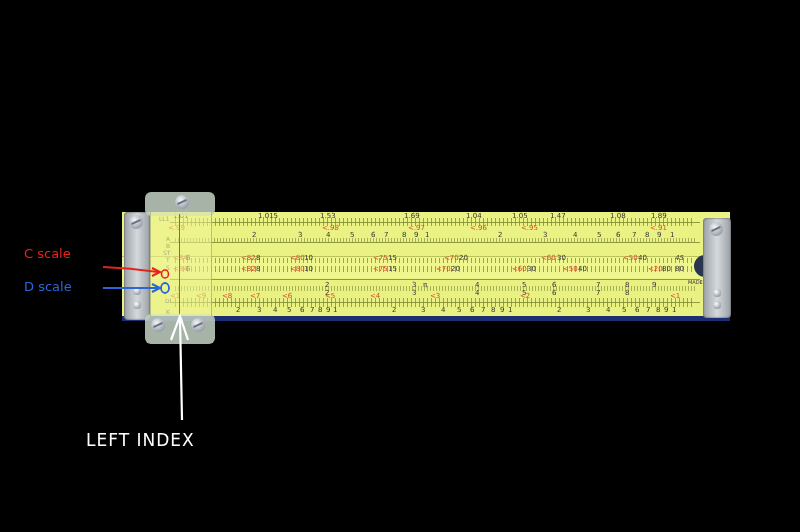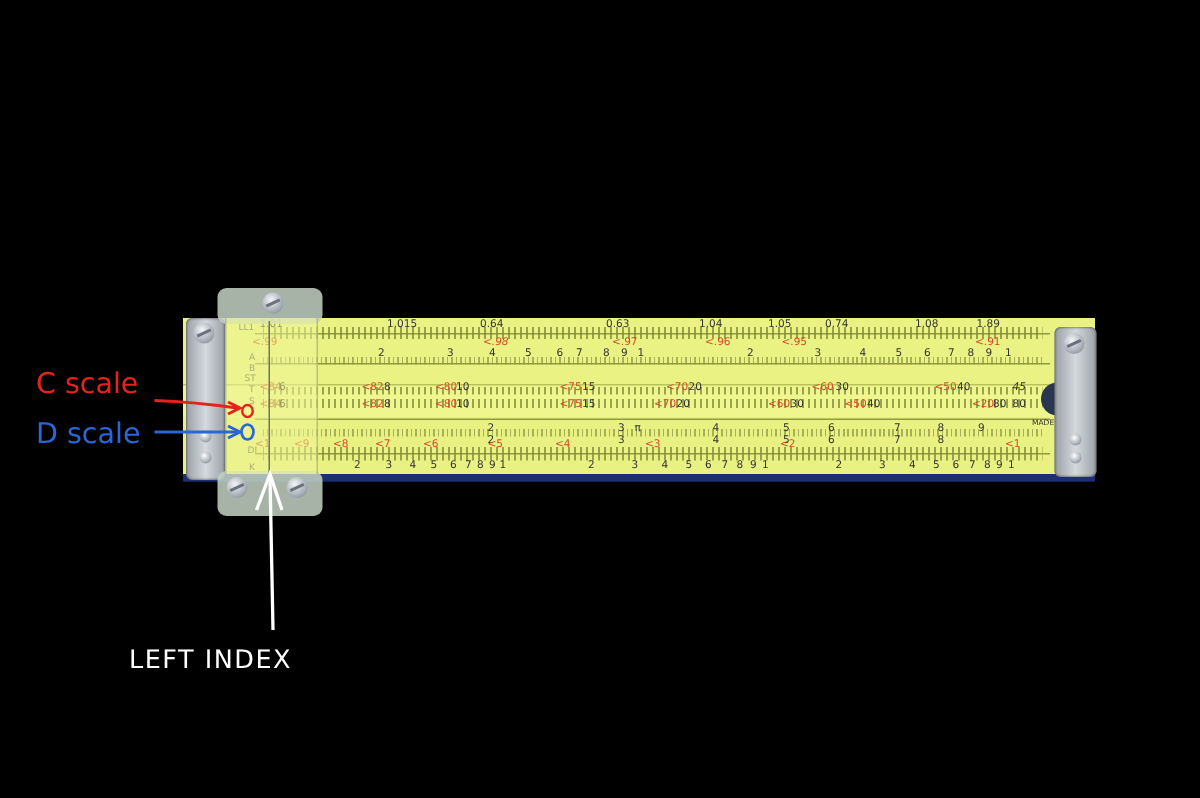--- a/index.html
+++ b/index.html
@@ -21,21 +21,21 @@
   
   .bracket { background:linear-gradient(90deg,#9aa0a6,#d5d9dd 50%,#9aa0a6); border-radius:4px; box-shadow:0 0 2px #333 inset; }
   .screw { width:14px; height:14px; border-radius:50%; background:radial-gradient(circle at 40% 35%, #f4f6f8, #9ba3ad 70%, #5f6670); }
   .screw::after { content:""; position:absolute; left:2px; right:2px; top:6px; height:2px; background:#6b727b; transform:rotate(-25deg); }
   .rivet { width:8px; height:8px; border-radius:50%; background:radial-gradient(circle at 40% 35%, #fff, #9aa1a8 70%, #60676f); }
   
   .cursor-frame { background:rgba(196,210,196,0.85); border-radius:6px; }
   .cursor-window { background:rgba(238,244,150,0.55); }
   .hairline { width:1px; background:#6d7760; }
   
-  .anno { font-family:"DejaVu Sans", sans-serif; font-size:19px; line-height:1; white-space:nowrap; }
+  .anno { font-family:"DejaVu Sans", sans-serif; font-size:13px; line-height:1; white-space:nowrap; }
   .c-anno { color:#e5231b; }
   .d-anno { color:#2a66d6; }
   .w-anno { color:#ffffff; font-size:17px; letter-spacing:1px; }
 </style>
 </head>
 <body>
 
 <div class="abs rule-body"></div>
 <div class="abs rule-stock-top"></div>
 <div class="abs rule-slide"></div>
@@ -48,25 +48,25 @@
 <div class="abs scale-line" style="left:170px;top:242px;width:530px;"></div>
 <div class="abs ticks" style="left:175px;top:258px;width:520px;height:5px;"></div>
 <div class="abs ticks" style="left:175px;top:266px;width:520px;height:6px;"></div>
 <div class="abs scale-line" style="left:170px;top:279px;width:530px;"></div>
 <div class="abs ticks-fine" style="left:175px;top:286px;width:520px;"></div>
 <div class="abs scale-line" style="left:170px;top:302px;width:530px;"></div>
 <div class="abs ticks" style="left:175px;top:298px;width:520px;height:5px;"></div>
 
 <span class="abs num" style="left:173px;top:213px;">1.01</span>
 <span class="abs num" style="left:258px;top:213px;">1.015</span>
-<span class="abs num" style="left:320px;top:213px;">0.64</span>
-<span class="abs num" style="left:404px;top:213px;">0.63</span>
+<span class="abs num" style="left:320px;top:213px;">1.53</span>
+<span class="abs num" style="left:404px;top:213px;">1.69</span>
 <span class="abs num" style="left:466px;top:213px;">1.04</span>
 <span class="abs num" style="left:512px;top:213px;text-align:center;">1.05</span>
-<span class="abs num" style="left:550px;top:213px;">0.74</span>
+<span class="abs num" style="left:550px;top:213px;">1.47</span>
 <span class="abs num" style="left:610px;top:213px;">1.08</span>
 <span class="abs num" style="left:651px;top:213px;">1.89</span>
 <span class="abs num-red" style="left:168px;top:225px;">&lt;.99</span>
 <span class="abs num-red" style="left:322px;top:225px;font-style:italic;">&lt;.98</span>
 <span class="abs num-red" style="left:408px;top:225px;">&lt;.97</span>
 <span class="abs num-red" style="left:470px;top:225px;">&lt;.96</span>
 <span class="abs num-red" style="left:521px;top:225px;">&lt;.95</span>
 <span class="abs num-red" style="left:650px;top:225px;">&lt;.91</span>
 
 <span class="abs num" style="left:252px;top:232px;">2</span>

